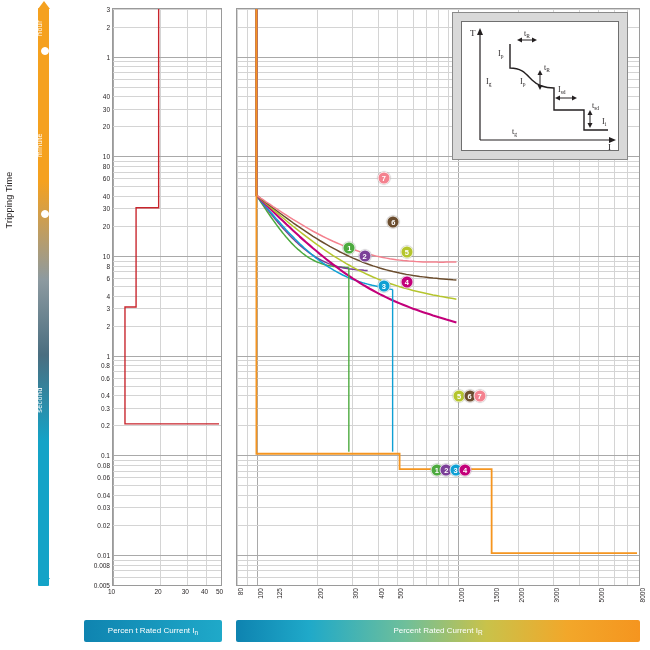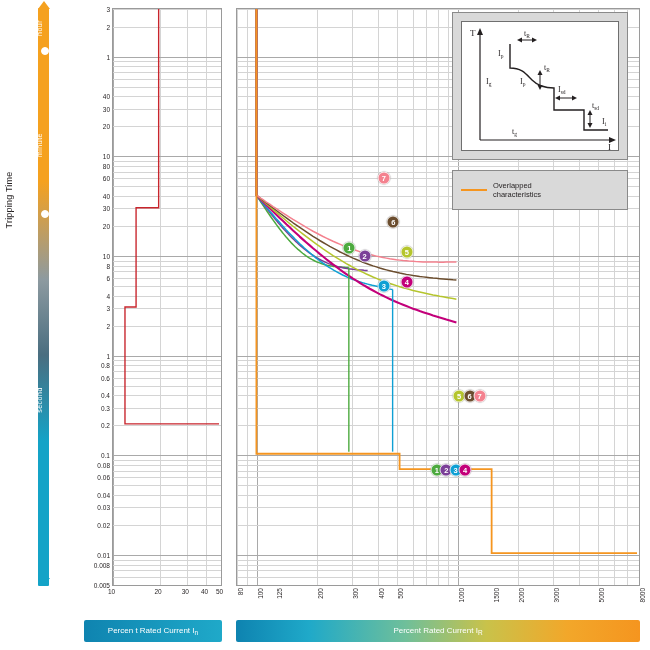--- a/index.html
+++ b/index.html
@@ -401,27 +401,20 @@
         <text x="58" y="62" font-size="8" font-family="Liberation Serif, serif" fill="#231f20">I<tspan font-size="5.5" dy="2">p</tspan></text>
         <text x="24" y="62" font-size="8" font-family="Liberation Serif, serif" fill="#231f20">I<tspan font-size="5.5" dy="2">g</tspan></text>
         <text x="96" y="70" font-size="8" font-family="Liberation Serif, serif" fill="#231f20">I<tspan font-size="5.5" dy="2">sd</tspan></text>
         <text x="130" y="86" font-size="8" font-family="Liberation Serif, serif" fill="#231f20">t<tspan font-size="5.5" dy="2">sd</tspan></text>
         <text x="50" y="112" font-size="8" font-family="Liberation Serif, serif" fill="#231f20">t<tspan font-size="5.5" dy="2">g</tspan></text>
         <text x="140" y="102" font-size="8" font-family="Liberation Serif, serif" fill="#231f20">I<tspan font-size="5.5" dy="2">i</tspan></text>
       </svg>
     </div>
   </div>
 
-  <div class="abs" id="legend">
-    <div id="legend-swatch"></div>
-    <div id="legend-label">
-      <div>Overlapped</div>
-      <div>characteristics</div>
-    </div>
-  </div>
 
   <div class="cbar" id="cbar-left">
     <span>
       <span>Percen t Rated Current  I</span><sub>n</sub>
     </span>
   </div>
   <div class="cbar" id="cbar-right">
     <span>
       <span>Percent Rated Current  I</span><sub>R</sub>
     </span>

